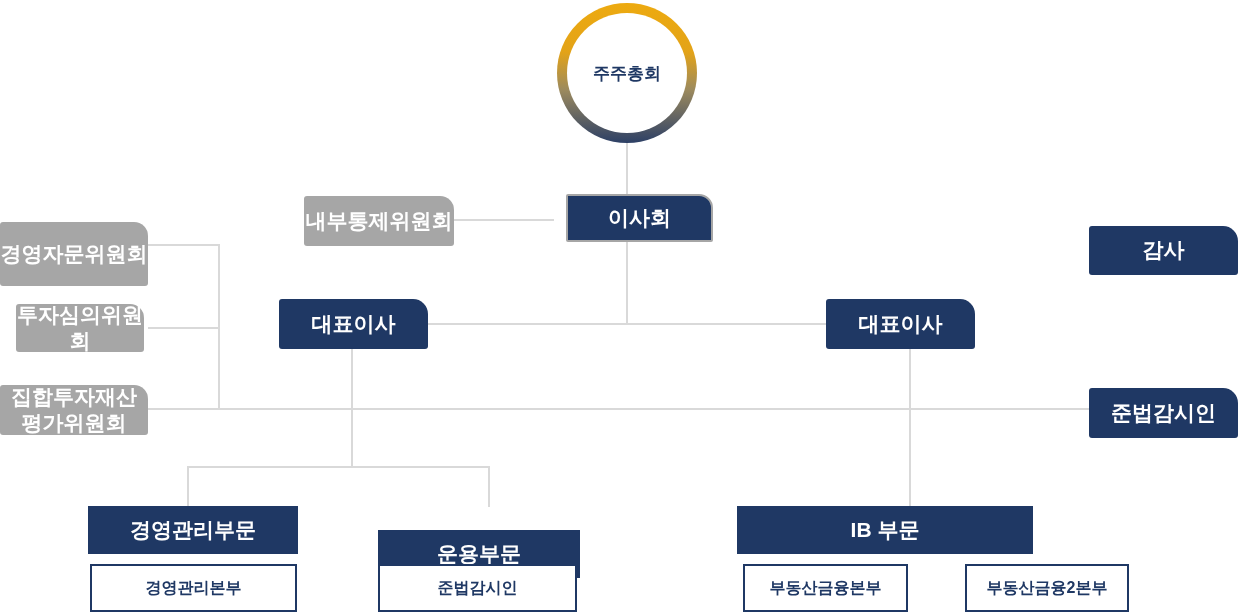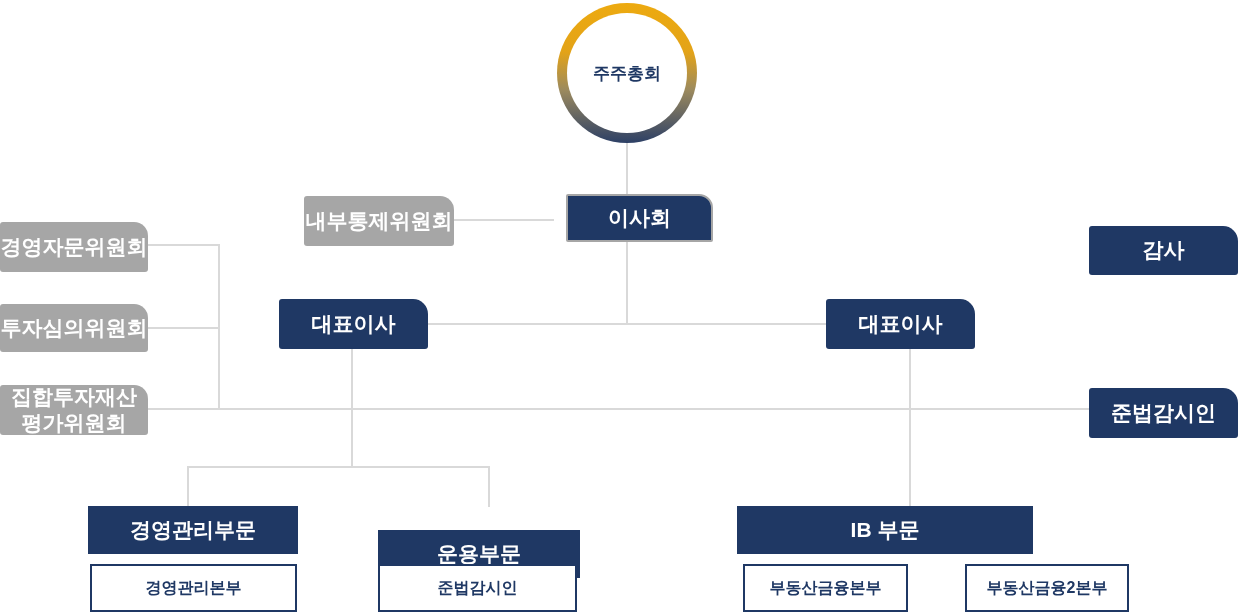--- a/index.html
+++ b/index.html
@@ -109,25 +109,25 @@
   </div>
 
   <div class="box gray" style="left:304px; top:196px; width:150px; height:50px;">
     <span>내부통제위원회</span>
   </div>
 
   <div class="box navy" style="left:1089px; top:226px; width:149px; height:49px;">
     <span>감사</span>
   </div>
 
-  <div class="box gray" style="left:0px; top:222px; width:148px; height:50px;">
+  <div class="box gray" style="left:0px; top:222px; width:148px; height:64px;">
     <span>경영자문위원회</span>
   </div>
 
-  <div class="box gray" style="left:0px; top:304px; width:148px; height:48px;">
+  <div class="box gray" style="left:16px; top:304px; width:128px; height:48px;">
     <span>투자심의위원회</span>
   </div>
 
   <div class="box gray" style="left:0px; top:385px; width:148px; height:50px;">
     <span>집합투자재산</span>
     <span>평가위원회</span>
   </div>
 
   <div class="box navy" style="left:279px; top:299px; width:149px; height:50px;">
     <span>대표이사</span>

